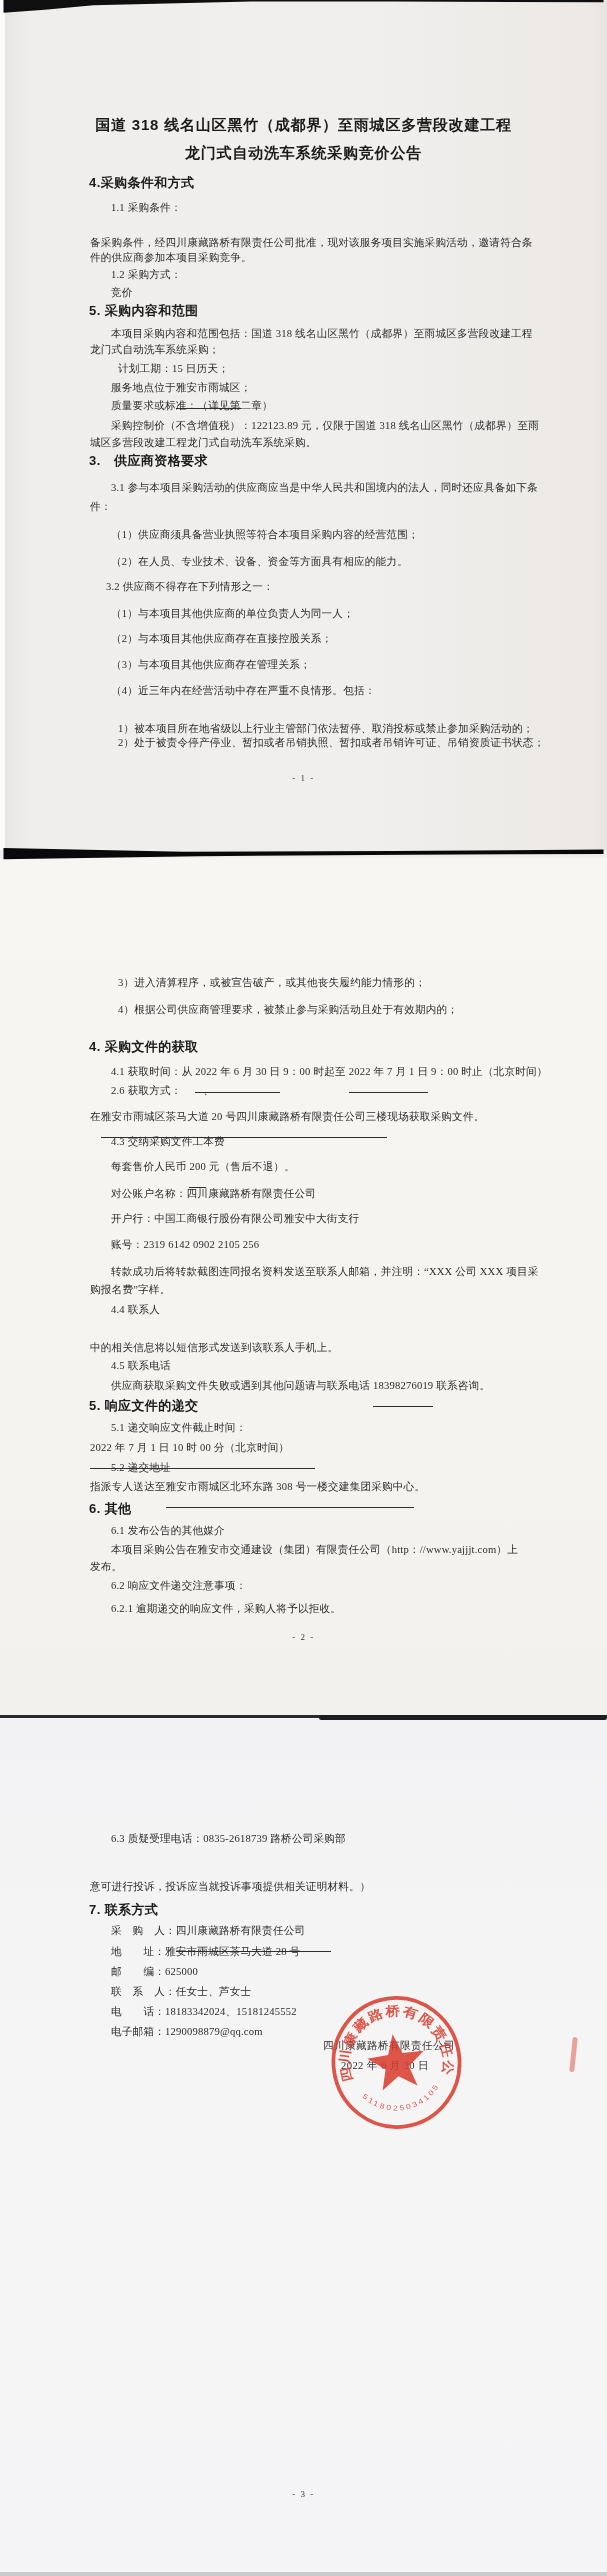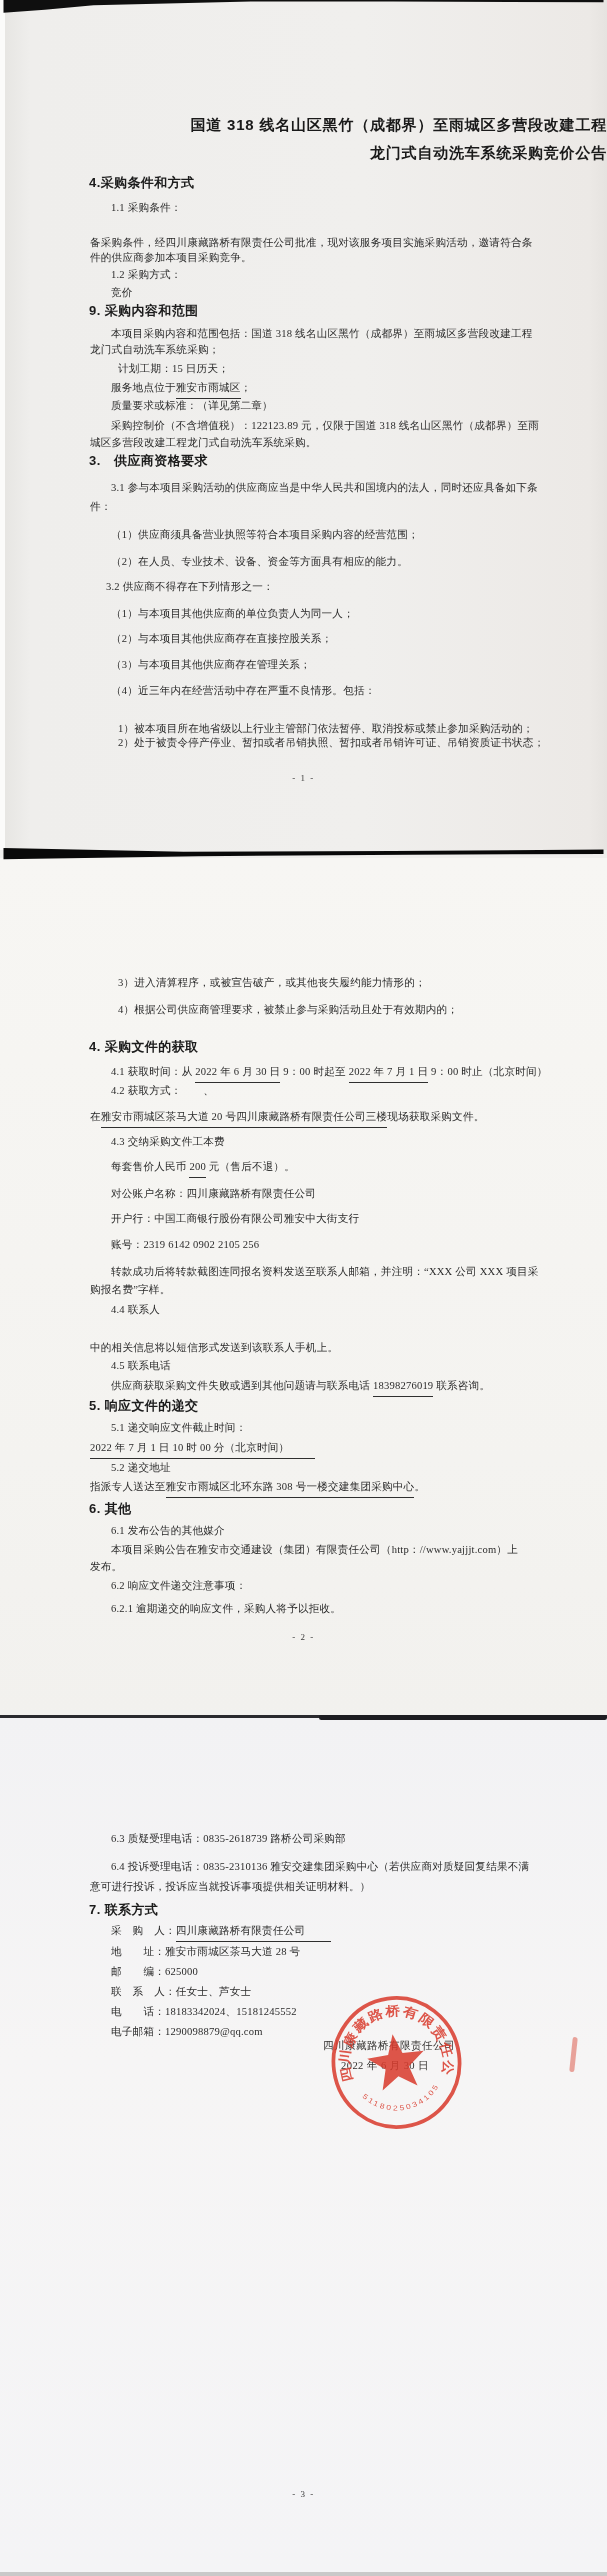--- a/index.html
+++ b/index.html
@@ -10,24 +10,24 @@
   .p2{top:858px;height:858px;background:linear-gradient(180deg,#f7f6f3,#f4f3f0 70%,#f2f1ee);}
   .p3{top:1718px;height:854px;background:linear-gradient(180deg,#f2f2f4,#f6f5f5 40%,#f4f4f6);}
   .edge-left{position:absolute;top:0;left:0;width:5.3px;height:850px;background:#fbfbfa;}
   .sep1{position:absolute;left:0;top:848px;width:607px;height:12px;}
   .sep2{position:absolute;left:0;top:1715px;width:607px;height:3px;background:#2a2a2e;}
   .sep2b{position:absolute;left:319px;top:1715px;width:288px;height:4.6px;background:#1d1d21;border-radius:2.3px;}
   .bottom-strip{position:absolute;left:0;top:2572px;width:607px;height:3.8px;background:#c9c9c9;}
   .ln{position:absolute;font-size:10.6px;line-height:15px;letter-spacing:0.2px;white-space:nowrap;color:#2b2b2b;}
   .hd{position:absolute;font-family:"Liberation Sans",sans-serif;font-weight:bold;
       font-size:13px;color:#1c1c1c;white-space:nowrap;letter-spacing:0.4px;}
-  .ttl{position:absolute;left:0;width:607px;text-align:right;font-family:"Liberation Sans",sans-serif;
+  .ttl{position:absolute;left:0;width:607px;text-align:center;font-family:"Liberation Sans",sans-serif;
        font-weight:bold;font-size:15px;color:#1a1a1a;letter-spacing:0.8px;white-space:nowrap;}
   .ftr{position:absolute;left:0;width:607px;text-align:center;font-size:9px;color:#3a3a3a;letter-spacing:1.5px;}
-  .u{border-bottom:0.8px solid #2f2f2f;padding-bottom:5px;}
+  .u{border-bottom:0.8px solid #2f2f2f;padding-bottom:15px;}
   .u-ext{padding-right:26px;}
   .stamp-wrap{position:absolute;left:329px;top:1995px;width:135px;height:135px;transform:rotate(-8deg);
               opacity:.85;z-index:6;}
   .sign-ln{position:absolute;font-size:10.6px;white-space:nowrap;color:#33312f;z-index:5;letter-spacing:0.4px;}
   .smudge{position:absolute;left:571px;top:2037px;width:4.6px;height:35px;background:rgba(214,62,45,.45);
           transform:rotate(6deg);border-radius:2.3px;z-index:4;}
 </style>
 </head>
 <body>
 
@@ -51,21 +51,21 @@
   <div class="ttl" style="top:116px">国道 318 线名山区黑竹（成都界）至雨城区多营段改建工程</div>
   <div class="ttl" style="top:144px">龙门式自动洗车系统采购竞价公告</div>
 
   <div class="hd" style="top:174px;left:89px">4.采购条件和方式</div>
   <div class="ln" style="top:200px;left:111px">1.1 采购条件：</div>
   <div class="ln" style="top:235px;left:90px">备采购条件，经四川康藏路桥有限责任公司批准，现对该服务项目实施采购活动，邀请符合条</div>
   <div class="ln" style="top:250px;left:90px">件的供应商参加本项目采购竞争。</div>
   <div class="ln" style="top:267px;left:111px">1.2 采购方式：</div>
   <div class="ln" style="top:285px;left:111px">竞价</div>
 
-  <div class="hd" style="top:302px;left:89px">9. 采购内容和范围</div>
+  <div class="hd" style="top:302px;left:89px">5. 采购内容和范围</div>
   <div class="ln" style="top:326px;left:111px">本项目采购内容和范围包括：国道 318 线名山区黑竹（成都界）至雨城区多营段改建工程</div>
   <div class="ln" style="top:342px;left:90px">龙门式自动洗车系统采购；</div>
   <div class="ln" style="top:361px;left:118px">计划工期：15 日历天；</div>
   <div class="ln" style="top:380px;left:111px"><span>服务地点位于</span><span class="u">雅安市雨城区</span><span>；</span></div>
   <div class="ln" style="top:398px;left:111px">质量要求或标准：（详见第二章）</div>
   <div class="ln" style="top:418px;left:111px">采购控制价（不含增值税）：122123.89 元，仅限于国道 318 线名山区黑竹（成都界）至雨</div>
   <div class="ln" style="top:435px;left:90px">城区多营段改建工程龙门式自动洗车系统采购。</div>
 
   <div class="hd" style="top:452px;left:89px">3.　供应商资格要求</div>
   <div class="ln" style="top:480px;left:111px">3.1 参与本项目采购活动的供应商应当是中华人民共和国境内的法人，同时还应具备如下条</div>
@@ -79,21 +79,21 @@
   <div class="ln" style="top:683px;left:111px">（4）近三年内在经营活动中存在严重不良情形。包括：</div>
   <div class="ln" style="top:721px;left:118px">1）被本项目所在地省级以上行业主管部门依法暂停、取消投标或禁止参加采购活动的；</div>
   <div class="ln" style="top:735px;left:118px">2）处于被责令停产停业、暂扣或者吊销执照、暂扣或者吊销许可证、吊销资质证书状态；</div>
   <div class="ftr" style="top:773px">- 1 -</div>
 
   <div class="ln" style="top:975px;left:118px">3）进入清算程序，或被宣告破产，或其他丧失履约能力情形的；</div>
   <div class="ln" style="top:1002px;left:118px">4）根据公司供应商管理要求，被禁止参与采购活动且处于有效期内的；</div>
 
   <div class="hd" style="top:1038px;left:89px">4. 采购文件的获取</div>
   <div class="ln" style="top:1064px;left:111px"><span>4.1 获取时间：从 </span><span class="u">2022 年 6 月 30 日</span><span> 9：00 时起至 </span><span class="u">2022 年 7 月 1 日</span><span> 9：00 时止（北京时间）</span></div>
-  <div class="ln" style="top:1083px;left:111px">4.2 获取方式：　　、</div>
+  <div class="ln" style="top:1083px;left:111px">2.6 获取方式：　　、</div>
   <div class="ln" style="top:1109px;left:90px"><span>在</span><span class="u">雅安市雨城区茶马大道 20 号四川康藏路桥有限责任公司三楼</span><span>现场获取采购文件。</span></div>
   <div class="ln" style="top:1134px;left:111px">4.3 交纳采购文件工本费</div>
   <div class="ln" style="top:1159px;left:111px"><span>每套售价人民币 </span><span class="u">200</span><span> 元（售后不退）。</span></div>
   <div class="ln" style="top:1186px;left:111px">对公账户名称：四川康藏路桥有限责任公司</div>
   <div class="ln" style="top:1211px;left:111px">开户行：中国工商银行股份有限公司雅安中大街支行</div>
   <div class="ln" style="top:1237px;left:111px">账号：2319 6142 0902 2105 256</div>
   <div class="ln" style="top:1264px;left:111px">转款成功后将转款截图连同报名资料发送至联系人邮箱，并注明：“XXX 公司 XXX 项目采</div>
   <div class="ln" style="top:1282px;left:90px">购报名费”字样。</div>
   <div class="ln" style="top:1302px;left:111px">4.4 联系人</div>
   <div class="ln" style="top:1340px;left:90px">中的相关信息将以短信形式发送到该联系人手机上。</div>
@@ -108,21 +108,20 @@
 
   <div class="hd" style="top:1500px;left:89px">6. 其他</div>
   <div class="ln" style="top:1523px;left:111px">6.1 发布公告的其他媒介</div>
   <div class="ln" style="top:1542px;left:111px">本项目采购公告在雅安市交通建设（集团）有限责任公司（http：//www.yajjjt.com）上</div>
   <div class="ln" style="top:1559px;left:90px">发布。</div>
   <div class="ln" style="top:1578px;left:111px">6.2 响应文件递交注意事项：</div>
   <div class="ln" style="top:1601px;left:111px">6.2.1 逾期递交的响应文件，采购人将予以拒收。</div>
   <div class="ftr" style="top:1632px">- 2 -</div>
 
   <div class="ln" style="top:1831px;left:111px">6.3 质疑受理电话：0835-2618739 路桥公司采购部</div>
-  <div class="ln" style="top:1859px;left:111px">6.4 投诉受理电话：0835-2310136 雅安交建集团采购中心（若供应商对质疑回复结果不满</div>
   <div class="ln" style="top:1879px;left:90px">意可进行投诉，投诉应当就投诉事项提供相关证明材料。）</div>
 
   <div class="hd" style="top:1901px;left:89px">7. 联系方式</div>
   <div class="ln" style="top:1923px;left:111px"><span>采　购　人：</span><span class="u u-ext">四川康藏路桥有限责任公司</span></div>
   <div class="ln" style="top:1944px;left:111px"><span>地　　址：</span><span>雅安市雨城区茶马大道 28 号</span></div>
   <div class="ln" style="top:1964px;left:111px"><span>邮　　编：</span><span>625000</span></div>
   <div class="ln" style="top:1984px;left:111px"><span>联　系　人：</span><span>任女士、芦女士</span></div>
   <div class="ln" style="top:2004px;left:111px"><span>电　　话：</span><span>18183342024、15181245552</span></div>
   <div class="ln" style="top:2024px;left:111px"><span>电子邮箱：</span><span>1290098879@qq.com</span></div>
 

